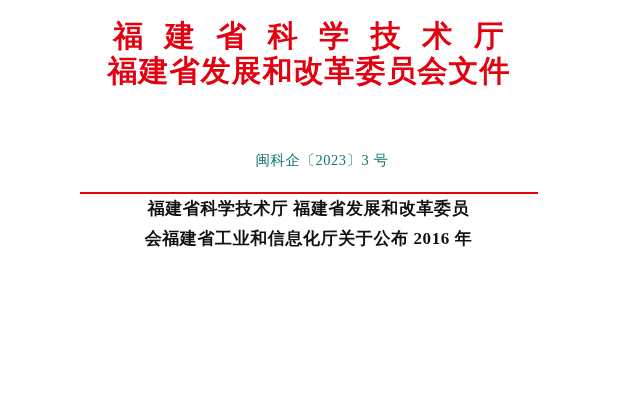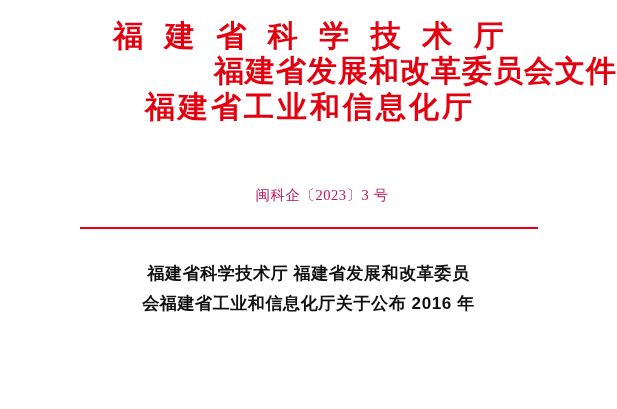--- a/index.html
+++ b/index.html
@@ -36,71 +36,68 @@
   }
   .masthead-line-1 {
     font-size: 30px;
     letter-spacing: 7px;
     padding-left: 7px;
   }
   .masthead-line-2 {
     font-size: 30px;
     letter-spacing: 1px;
     padding-left: 1px;
-    text-align: right;
   }
   .masthead-line-3 {
     font-size: 30px;
     letter-spacing: 3px;
     padding-left: 3px;
   }
 
   
   .doc-number {
     margin-top: 62px;
     text-align: center;
     font-size: 14.5px;
-    color: #be185d;
+    color: #0f766e;
     letter-spacing: 0.5px;
     font-family: "Liberation Serif", serif;
     padding-left: 27px;
   }
 
   
   .red-rule {
     margin: 22px auto 0 auto;
     width: 458px;
     height: 2px;
     background: #e3000f;
   }
 
   
   .title-block {
-    margin-top: 30px;
     text-align: center;
     color: #111111;
-    font-family: Liberation Sans, sans-serif;
+    font-family: Liberation Serif, serif;
     font-weight: bold;
     font-size: 17px;
     line-height: 1.75;
   }
   .title-line {
     white-space: nowrap;
     letter-spacing: 0.6px;
   }
 </style>
 </head>
 <body>
 
 <div class="page">
 
   <div class="masthead">
     <div class="masthead-line masthead-line-1">福 建 省 科 学 技 术 厅</div>
     <div class="masthead-line masthead-line-2">福建省发展和改革委员会文件</div>
-    <div class="masthead-line masthead-line-3">福建省工业和信息化厅</div>
   </div>
 
   <div class="doc-number">闽科企〔2023〕3 号</div>
 
   <div class="red-rule"></div>
 
   <div class="title-block">
     <div class="title-line">福建省科学技术厅  福建省发展和改革委员</div>
     <div class="title-line">会福建省工业和信息化厅关于公布 2016 年</div>
   </div>

